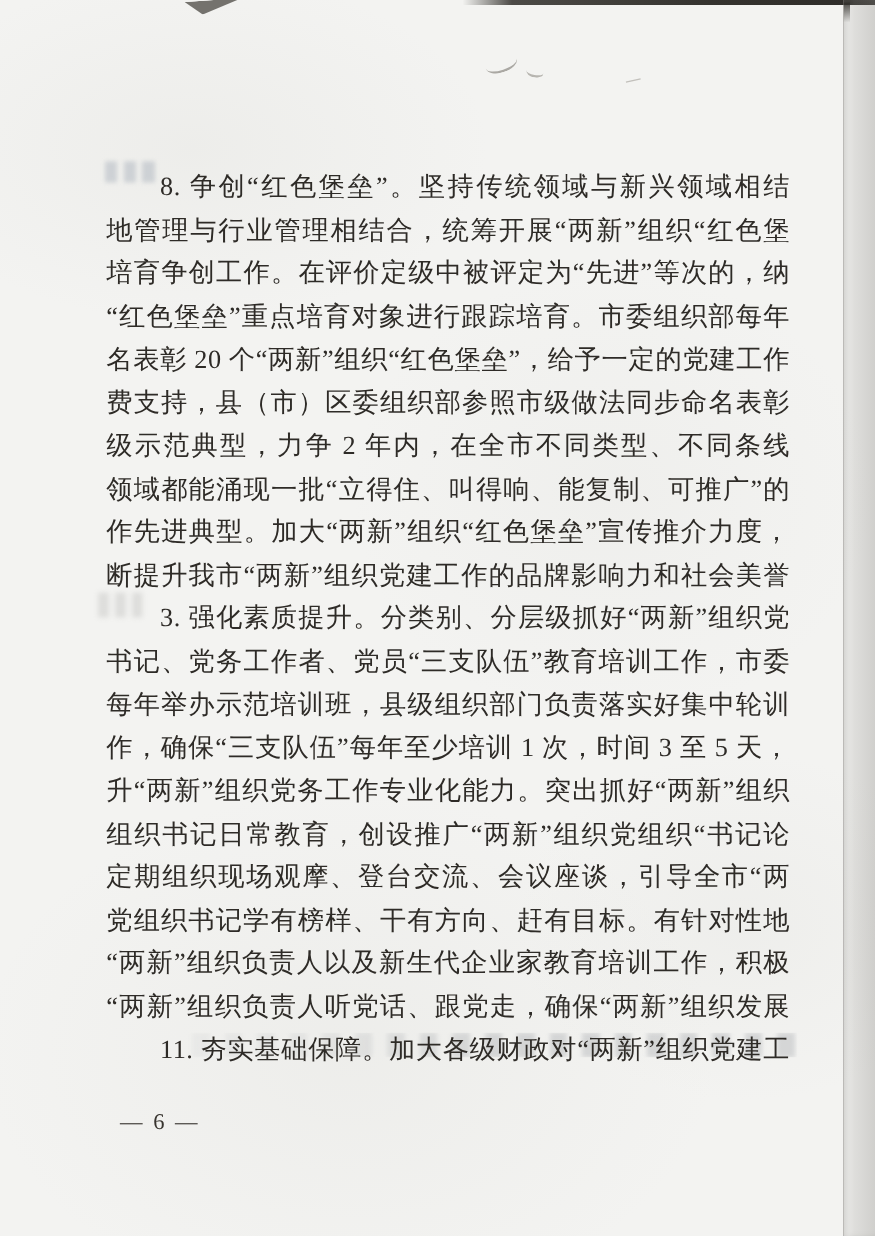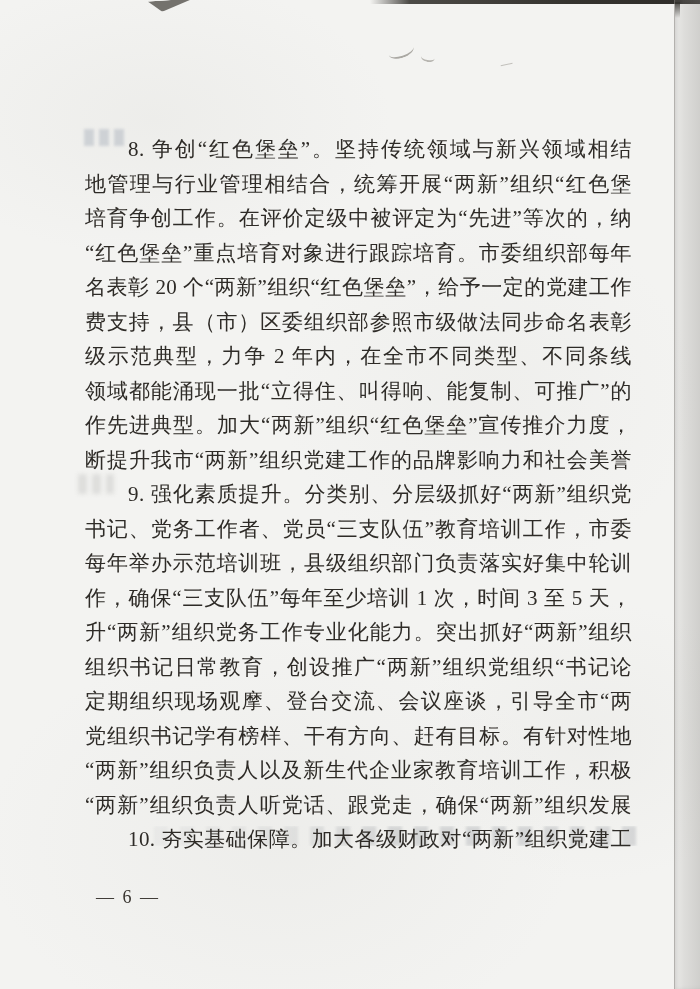--- a/index.html
+++ b/index.html
@@ -106,31 +106,31 @@
         <div class="line">培育争创工作。在评价定级中被评定为“先进”等次的，纳入</div>
         <div class="line">“红色堡垒”重点培育对象进行跟踪培育。市委组织部每年命</div>
         <div class="line">名表彰 20 个“两新”组织“红色堡垒”，给予一定的党建工作经</div>
         <div class="line">费支持，县（市）区委组织部参照市级做法同步命名表彰一批县</div>
         <div class="line">级示范典型，力争 2 年内，在全市不同类型、不同条线的“两新”</div>
         <div class="line">领域都能涌现一批“立得住、叫得响、能复制、可推广”的党建工</div>
         <div class="line">作先进典型。加大“两新”组织“红色堡垒”宣传推介力度，不</div>
         <div class="line last">断提升我市“两新”组织党建工作的品牌影响力和社会美誉度。</div>
       </div>
     <div class="paragraph">
-        <div class="line first"><b class="lead">9. 强化素质提升。</b>分类别、分层级抓好“两新”组织党组织</div>
+        <div class="line first"><b class="lead">3. 强化素质提升。</b>分类别、分层级抓好“两新”组织党组织</div>
         <div class="line">书记、党务工作者、党员“三支队伍”教育培训工作，市委组织部</div>
         <div class="line">每年举办示范培训班，县级组织部门负责落实好集中轮训工</div>
         <div class="line">作，确保“三支队伍”每年至少培训 1 次，时间 3 至 5 天，全面提</div>
         <div class="line">升“两新”组织党务工作专业化能力。突出抓好“两新”组织党</div>
         <div class="line">组织书记日常教育，创设推广“两新”组织党组织“书记论坛”，</div>
         <div class="line">定期组织现场观摩、登台交流、会议座谈，引导全市“两新”组织</div>
         <div class="line">党组织书记学有榜样、干有方向、赶有目标。有针对性地抓好</div>
         <div class="line">“两新”组织负责人以及新生代企业家教育培训工作，积极引导</div>
         <div class="line">“两新”组织负责人听党话、跟党走，确保“两新”组织发展的正</div>
       </div>
     <div class="paragraph">
-        <div class="line first last"><b class="lead">10. 夯实基础保障。</b>加大各级财政对“两新”组织党建工作</div>
+        <div class="line first last"><b class="lead">11. 夯实基础保障。</b>加大各级财政对“两新”组织党建工作</div>
       </div>
   </div>
 
   <div class="page-number">— 6 —</div>
 
 </div>
 
 </body></html>

